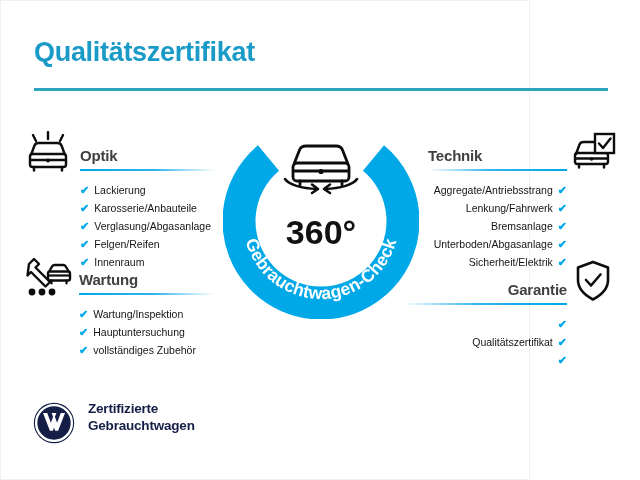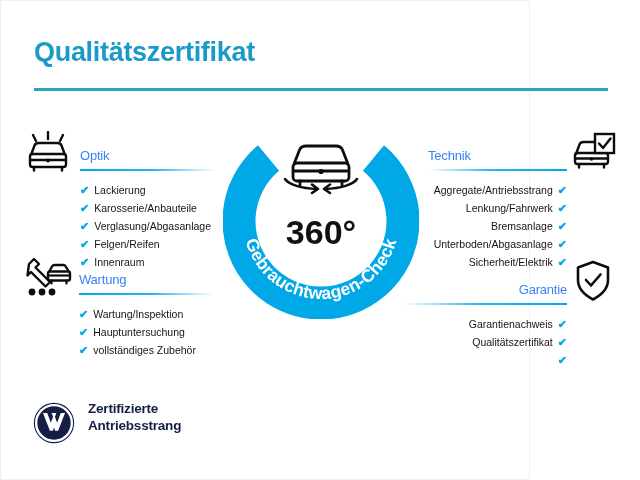--- a/index.html
+++ b/index.html
@@ -30,21 +30,21 @@
     background:#2ea3bd;
   }
 
   
   .section{position:absolute;}
   .sec-head{
     position:relative;
     height:26px;
   }
   .sec-title{
-    font-size:13px;font-weight:normal;color:#3b82f6;
+    font-size:15px;font-weight:bold;color:#404040;
     letter-spacing:-0.2px;
     white-space:nowrap;
     line-height:18px;
   }
   .sec-rule{
     height:2px;margin-top:4px;width:100%;
   }
   .rule-l{background:linear-gradient(to right,#00a8e8 0%,#2fb4ec 55%,#ffffff 100%);}
   .rule-r{background:linear-gradient(to left,#00a8e8 0%,#2fb4ec 55%,#ffffff 100%);}
 
@@ -243,21 +243,20 @@
     </div>
   </div>
 
   <div class="section" id="sec-garantie">
     <div class="sec-head">
       <div class="sec-title">Garantie</div>
       <div class="sec-rule rule-r"></div>
     </div>
     <div class="items">
       <div class="item right">
-        <span>Garantienachweis</span>
         <span class="chk">✔</span>
       </div>
       <div class="item right">
         <span>Qualitätszertifikat</span>
         <span class="chk">✔</span>
       </div>
       <div class="item right">
         <span class="chk">✔</span>
       </div>
     </div>
@@ -300,17 +299,17 @@
 
   <div id="footer">
     <svg id="vw-mark" viewBox="0 0 48 48">
       <circle cx="24" cy="24" r="22" fill="#141e46"></circle>
       <circle cx="24" cy="24" r="19.5" fill="none" stroke="#ffffff" stroke-width="2.6"></circle>
       <path d="M12 13 L16.6 13 L20.6 23.6 L23 17.2 L21.4 13 L26.6 13 L25 17.2 L27.4 23.6 L31.4 13 L36 13
                L28.5 32.5 L25.2 32.5 L24 28.8 L22.8 32.5 L19.5 32.5 Z" fill="#ffffff"></path>
     </svg>
     <div class="footer-text">
       <div>Zertifizierte</div>
-      <div>Antriebsstrang</div>
+      <div>Gebrauchtwagen</div>
     </div>
   </div>
 
 </div>
 
 </body></html>

